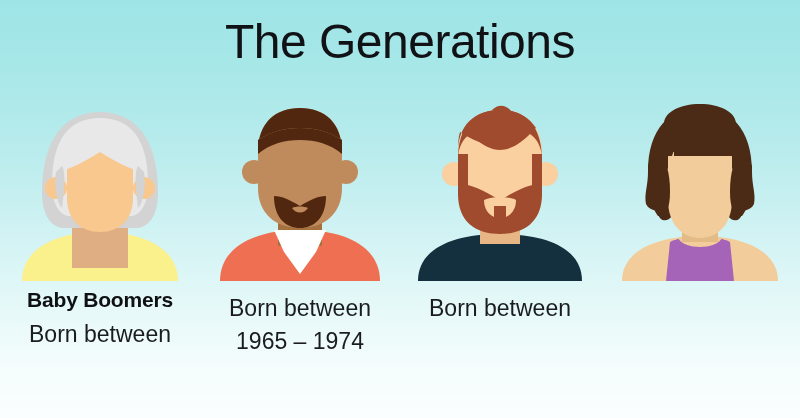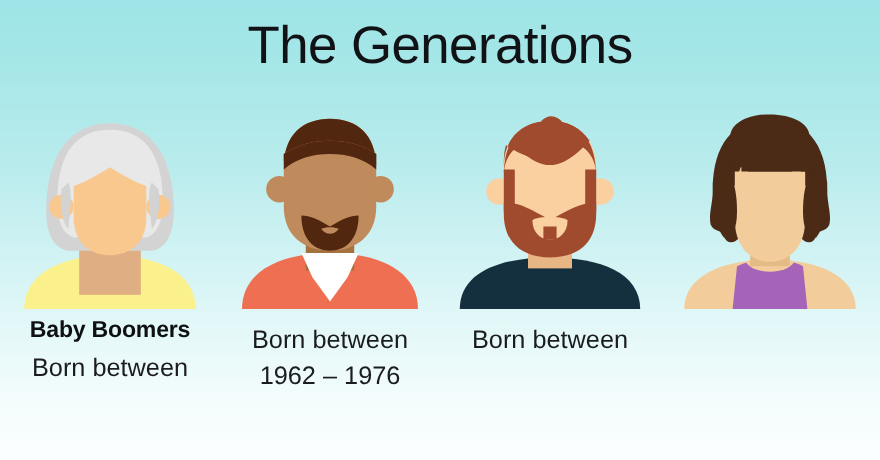--- a/index.html
+++ b/index.html
@@ -151,21 +151,21 @@
           <path d="M46 44 C58 36 72 32 88 32 C104 32 118 36 130 44 L130 58
                    C118 48 104 44 88 44 C72 44 58 48 46 58 Z" fill="#51270F"></path>
 
           <path d="M62 100 C70 100 78 104 88 110 C98 104 106 100 114 100
                    C114 122 102 132 88 132 C74 132 62 122 62 100 Z" fill="#51270F"></path>
           <path d="M80 112 C84 110 92 110 96 112 C92 118 84 118 80 112 Z" fill="#C08B5C"></path>
         </svg>
       </div>
       <div class="label-block">
         <div class="gen-line first">Born between</div>
-        <div class="gen-line">1962 – 1976</div>
+        <div class="gen-line">1965 – 1974</div>
       </div>
     </div>
 
     <div class="card">
       <div class="avatar">
         <svg width="176" height="185" viewBox="0 0 176 185" xmlns="http://www.w3.org/2000/svg">
 
           <path d="M6 185 C6 152 42 138 88 138 C134 138 170 152 170 185 Z" fill="#142F3D"></path>
 
           <rect x="68" y="112" width="40" height="36" fill="#E8B584"></rect>

